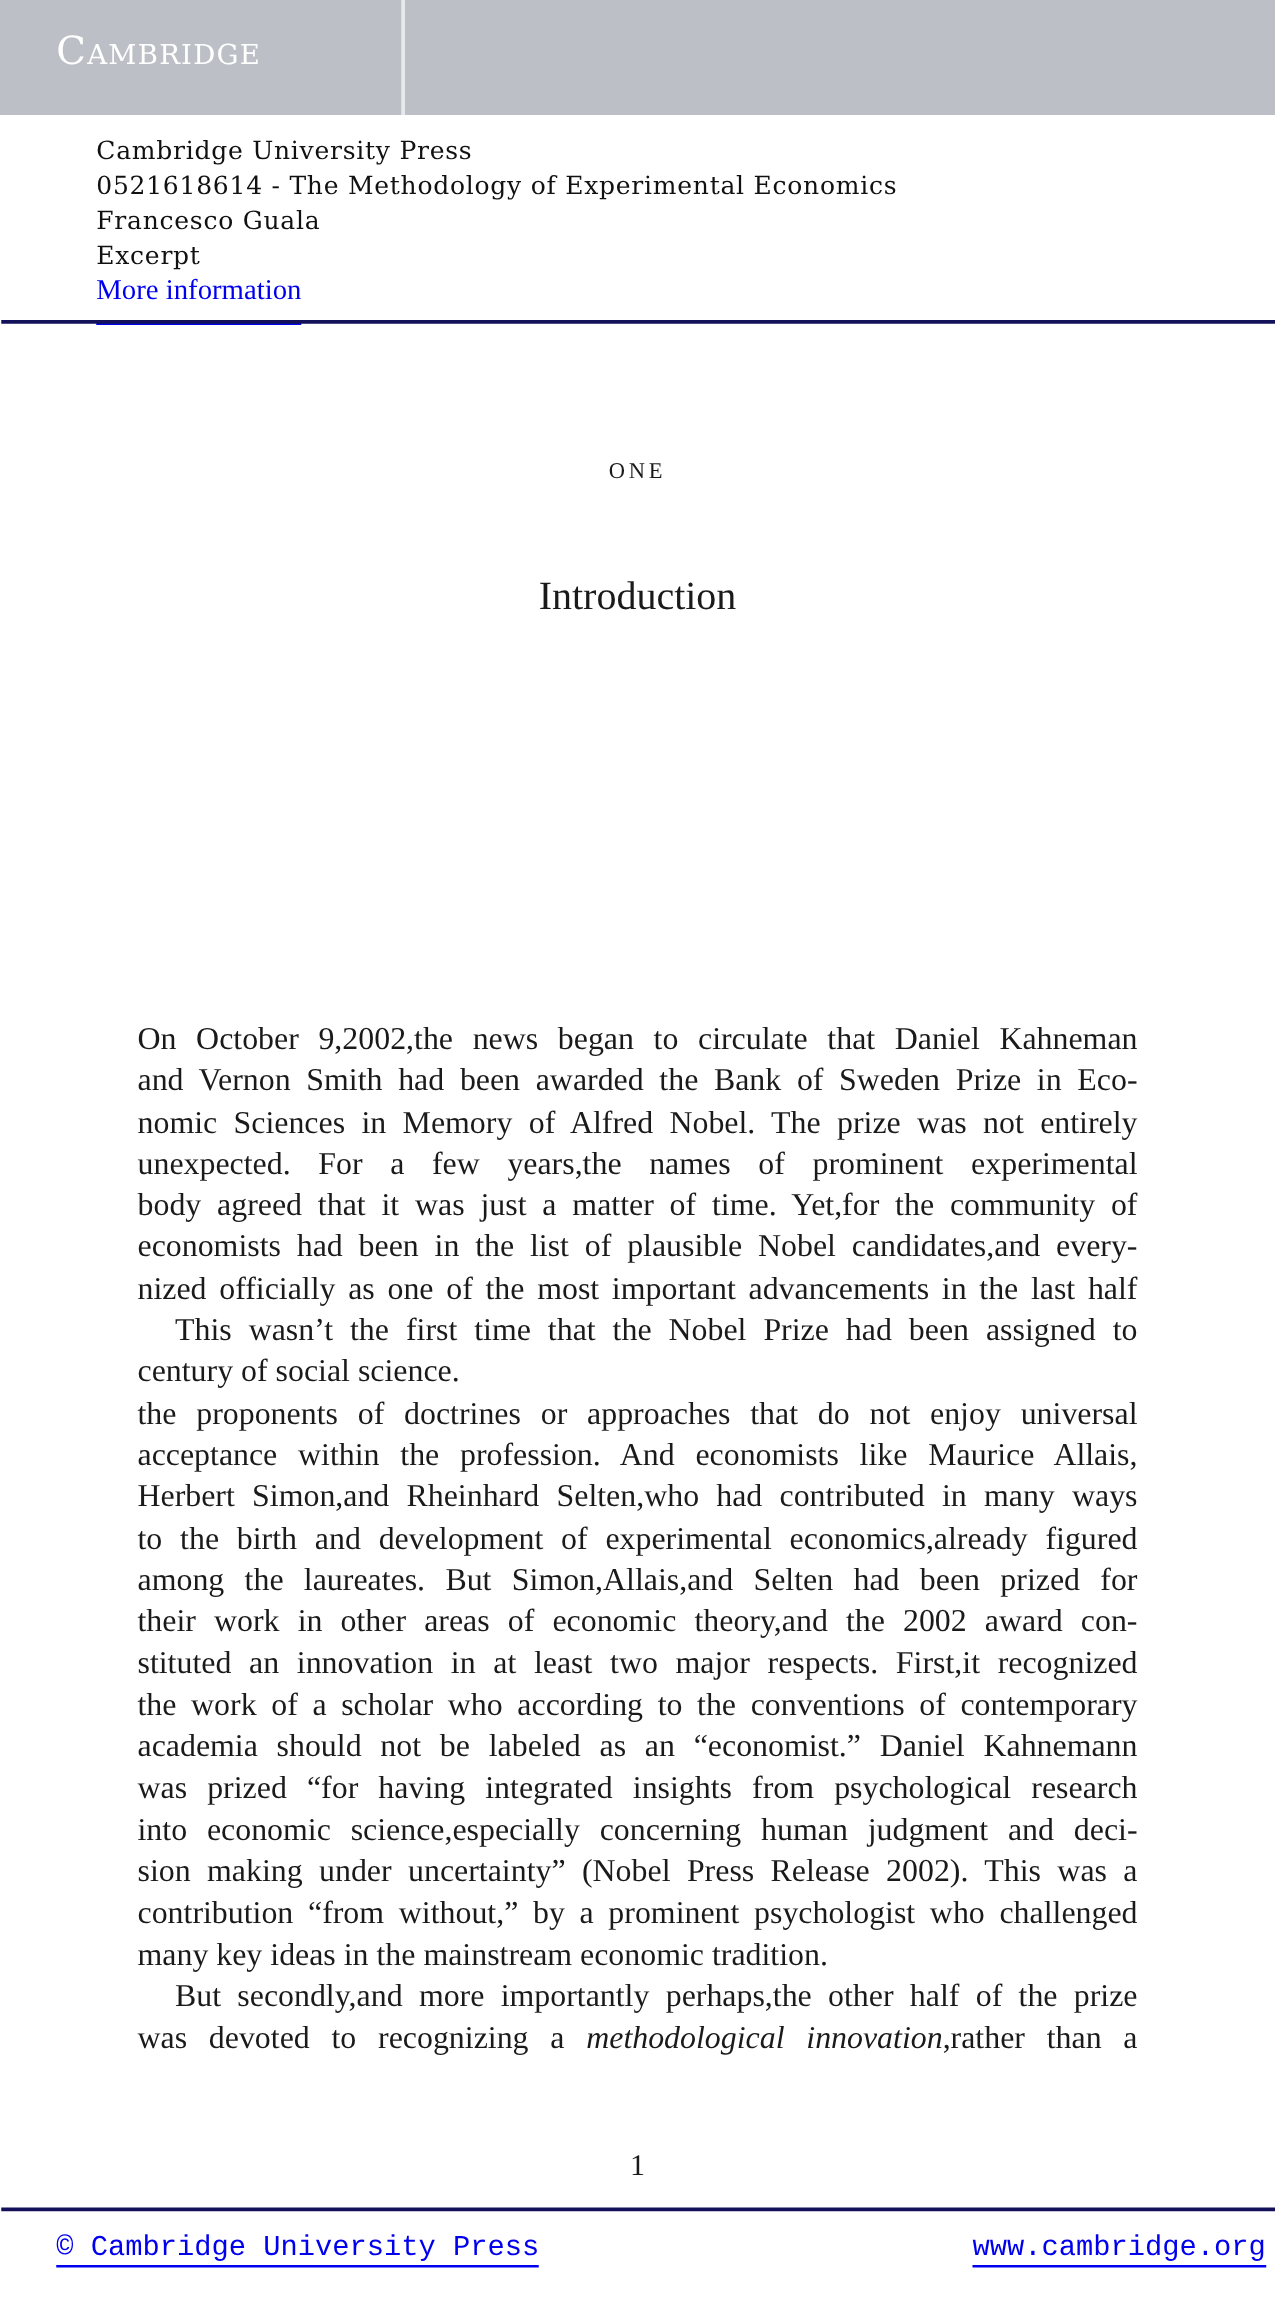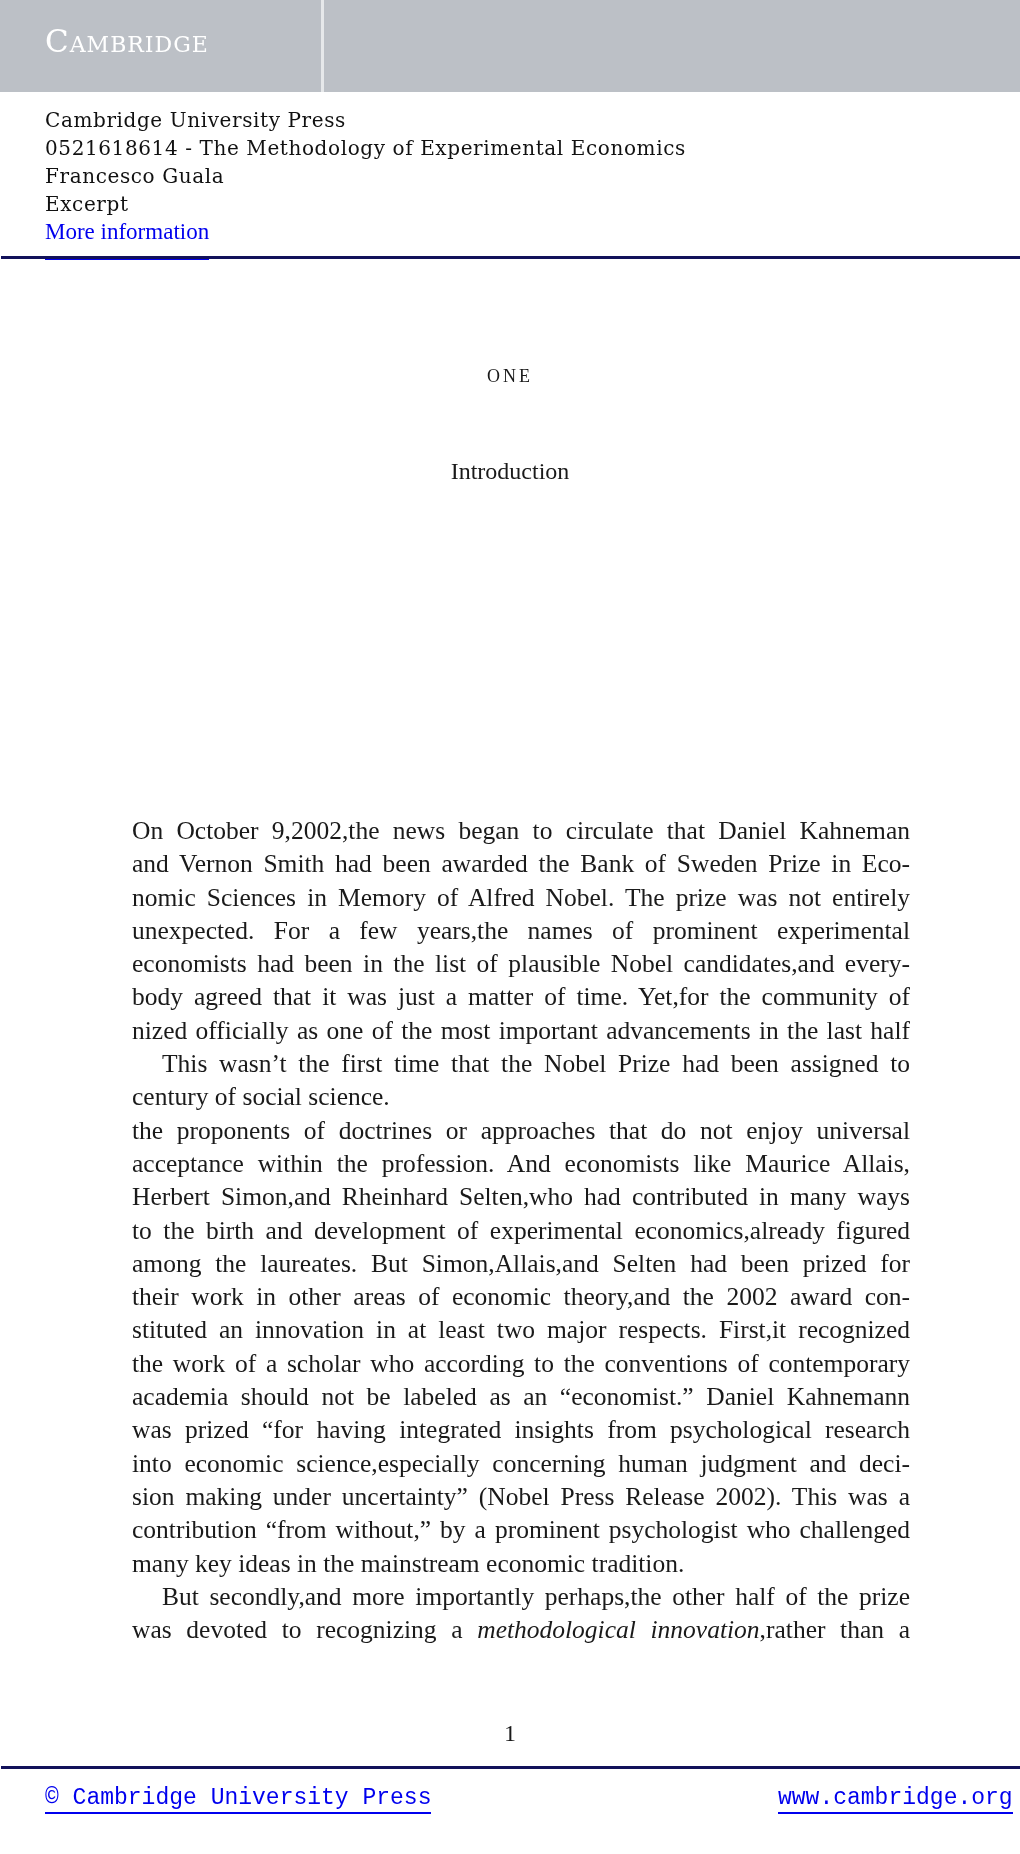--- a/index.html
+++ b/index.html
@@ -2,27 +2,27 @@
 <html><head>
 <meta charset="utf-8">
 <style>
   html, body { margin: 0; padding: 0; background: #ffffff; }
   body { width: 1020px; height: 1854px; position: relative; overflow: hidden; font-family: "Liberation Serif", "DejaVu Serif", serif; color: #1a1a1a; }
   .banner { position: absolute; left: 0; top: 0; width: 1020px; height: 92px; background: #bcc0c6; }
   .banner-left { position: absolute; left: 0; top: 0; width: 383px; height: 92px; background: #bcc0c6; }
   .banner-sep { position: absolute; left: 321px; top: 0; width: 3px; height: 92px; background: #e6e8ea; }
   .logo { position: absolute; left: 45px; top: 26px; color: #ffffff; font-family: "DejaVu Serif", "Liberation Serif", serif; font-size: 31px; letter-spacing: 1px; font-variant: small-caps; line-height: 1; }
   .meta { position: absolute; left: 45px; top: 106px; font-family: "DejaVu Serif", serif; font-size: 20px; line-height: 28px; color: #111; }
-  .meta div { white-space: nowrap; letter-spacing: 0.6px; }
+  .meta div { white-space: nowrap; letter-spacing: 0.6px; margin-left: 32px; }
   .meta a { color: #0000ee; text-decoration: none; border-bottom: 2px solid #0000ee; font-family: "Liberation Serif", serif; font-size: 23px; letter-spacing: 0; padding-bottom: 14px; }
   .rule { position: absolute; left: 1px; width: 1019px; height: 3px; background: #12115a; }
   .chapter-num { position: absolute; left: 0; width: 1020px; top: 366px; text-align: center; font-size: 18px; letter-spacing: 3px; color: #1a1a1a; }
-  .chapter-title { position: absolute; left: 0; width: 1020px; top: 458px; text-align: center; font-size: 24px; color: #1a1a1a; }
+  .chapter-title { position: absolute; left: 0; width: 1020px; top: 458px; text-align: center; font-size: 32px; color: #1a1a1a; }
   .body-text { position: absolute; left: 110px; top: 814px; width: 800px; font-size: 25.5px; line-height: 33.3px; color: #1a1a1a; }
-  .body-text .line { display: block; white-space: nowrap; text-align: justify; text-align-last: justify; height: 33.3px; margin-left: 22px; }
+  .body-text .line { display: block; white-space: nowrap; text-align: justify; text-align-last: justify; height: 33.3px; }
   .body-text .line.last { text-align-last: left; }
   .body-text .line.indent { padding-left: 30px; }
   .body-text em { font-style: italic; }
   .page-num { position: absolute; left: 0; width: 1020px; top: 1720px; text-align: center; font-size: 24px; }
   .footer-link { position: absolute; top: 1785px; font-family: Liberation Mono, monospace; font-size: 23px; color: #0000ee; text-decoration: none; border-bottom: 2px solid #0000ee; padding-bottom: 1px; }
 </style>
 </head>
 <body>
 
 <div class="banner">
@@ -43,22 +43,22 @@
 <div class="rule" style="top:256px;"></div>
 
 <div class="chapter-num">ONE</div>
 <div class="chapter-title">Introduction</div>
 
 <div class="body-text">
   <span class="line">On October 9,2002,the news began to circulate that Daniel Kahneman</span>
   <span class="line">and Vernon Smith had been awarded the Bank of Sweden Prize in Eco-</span>
   <span class="line">nomic Sciences in Memory of Alfred Nobel. The prize was not entirely</span>
   <span class="line">unexpected. For a few years,the names of prominent experimental</span>
+  <span class="line">body agreed that it was just a matter of time. Yet,for the community of</span>
   <span class="line">economists had been in the list of plausible Nobel candidates,and every-</span>
-  <span class="line">body agreed that it was just a matter of time. Yet,for the community of</span>
   <span class="line">nized officially as one of the most important advancements in the last half</span>
   <span class="line indent">This wasn’t the first time that the Nobel Prize had been assigned to</span>
   <span class="line last">century of social science.</span>
   <span class="line">the proponents of doctrines or approaches that do not enjoy universal</span>
   <span class="line">acceptance within the profession. And economists like Maurice Allais,</span>
   <span class="line">Herbert Simon,and Rheinhard Selten,who had contributed in many ways</span>
   <span class="line">to the birth and development of experimental economics,already figured</span>
   <span class="line">among the laureates. But Simon,Allais,and Selten had been prized for</span>
   <span class="line">their work in other areas of economic theory,and the 2002 award con-</span>
   <span class="line">stituted an innovation in at least two major respects. First,it recognized</span>

